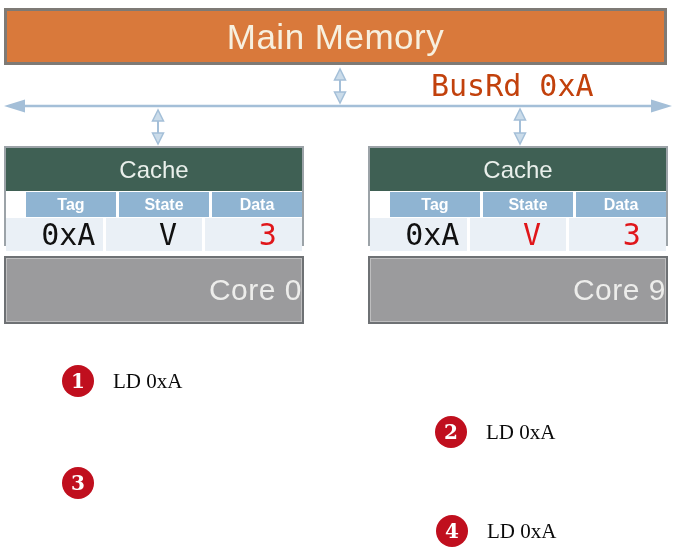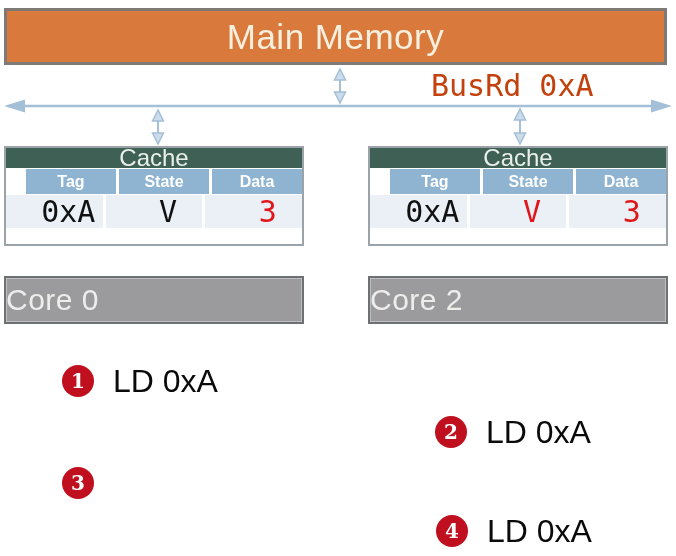--- a/index.html
+++ b/index.html
@@ -25,58 +25,58 @@
   }
   
   .cache{
     position:absolute;top:146px;width:300px;height:100px;
     box-sizing:border-box;border:2px solid var(--cache_border);
     background:#ffffff;
   }
   .cache.left{left:4px;}
   .cache.right{left:368px;}
   .cache-title{
-    height:20px;background:var(--cache_header_fill);
+    height:43px;background:var(--cache_header_fill);
     color:var(--cache_header_text);font-size:24px;
     display:flex;align-items:center;justify-content:center;
   }
   .cache-cols{display:flex;gap:3px;height:25px;margin-top:1px;background:#fff;margin-left:20px;}
   .cache-cols .hcell{
     flex:1;background:var(--table_header_fill);color:var(--table_header_text);
     font-weight:bold;font-size:16px;
     display:flex;align-items:center;justify-content:center;
   }
   .cache-row{display:flex;gap:3px;height:33px;margin-top:1px;background:#fff;}
   .cache-row .dcell{
     flex:1;background:var(--table_row_fill);
     font-family:"DejaVu Sans Mono",monospace;font-size:30px;color:var(--value_text);
     display:flex;align-items:center;justify-content:center;line-height:1;padding-left:28px;
   }
   .cache-row .dcell.red{color:var(--value_highlight);}
   
   .core{
-    position:absolute;top:256px;width:300px;height:48px;
+    position:absolute;top:256px;width:300px;height:68px;
     box-sizing:border-box;border:2px solid var(--core_border);
     background:var(--core_fill);
     box-shadow:inset 0 0 0 1px rgba(255,255,255,.35);
-    display:flex;align-items:center;justify-content:flex-start;
-    font-size:30px;color:var(--core_text);letter-spacing:.5px;margin-top:20px;
+    display:flex;align-items:center;justify-content:flex-end;
+    font-size:30px;color:var(--core_text);letter-spacing:.5px;
   }
   .core.left{left:4px;}
   .core.right{left:368px;}
   
   .op{position:absolute;display:flex;align-items:center;gap:19px;}
   .op .badge{
     width:32px;height:32px;border-radius:50%;
     background:var(--badge_red);color:#ffffff;
     font-family:"DejaVu Serif",serif;font-weight:bold;font-size:20px;
     display:flex;align-items:center;justify-content:center;line-height:1;
   }
   .op .label{
-    font-family:Liberation Sans, sans-serif;font-size:32px;color:#0a0a0a;
+    font-family:Liberation Serif, serif;font-size:21px;color:#0a0a0a;
     white-space:pre;line-height:1;
   }
   .op1{left:62px;top:365px;}
   .op2{left:435px;top:416px;}
   .op3{left:62px;top:467px;}
   .op4{left:436px;top:515px;}
 </style>
 </head>
 <body>
 
@@ -140,21 +140,21 @@
       <div class="dcell">0xA</div>
       <div class="dcell red">V</div>
       <div class="dcell red">3</div>
     </div>
   </div>
 
   <div class="core left">
     <span>Core 0</span>
   </div>
   <div class="core right">
-    <span>Core 2</span>
+    <span>Core 9</span>
   </div>
 
   <div class="op op1">
     <div class="badge">1</div>
     <div class="label">LD 0xA</div>
   </div>
   <div class="op op2">
     <div class="badge">2</div>
     <div class="label">LD 0xA</div>
   </div>

